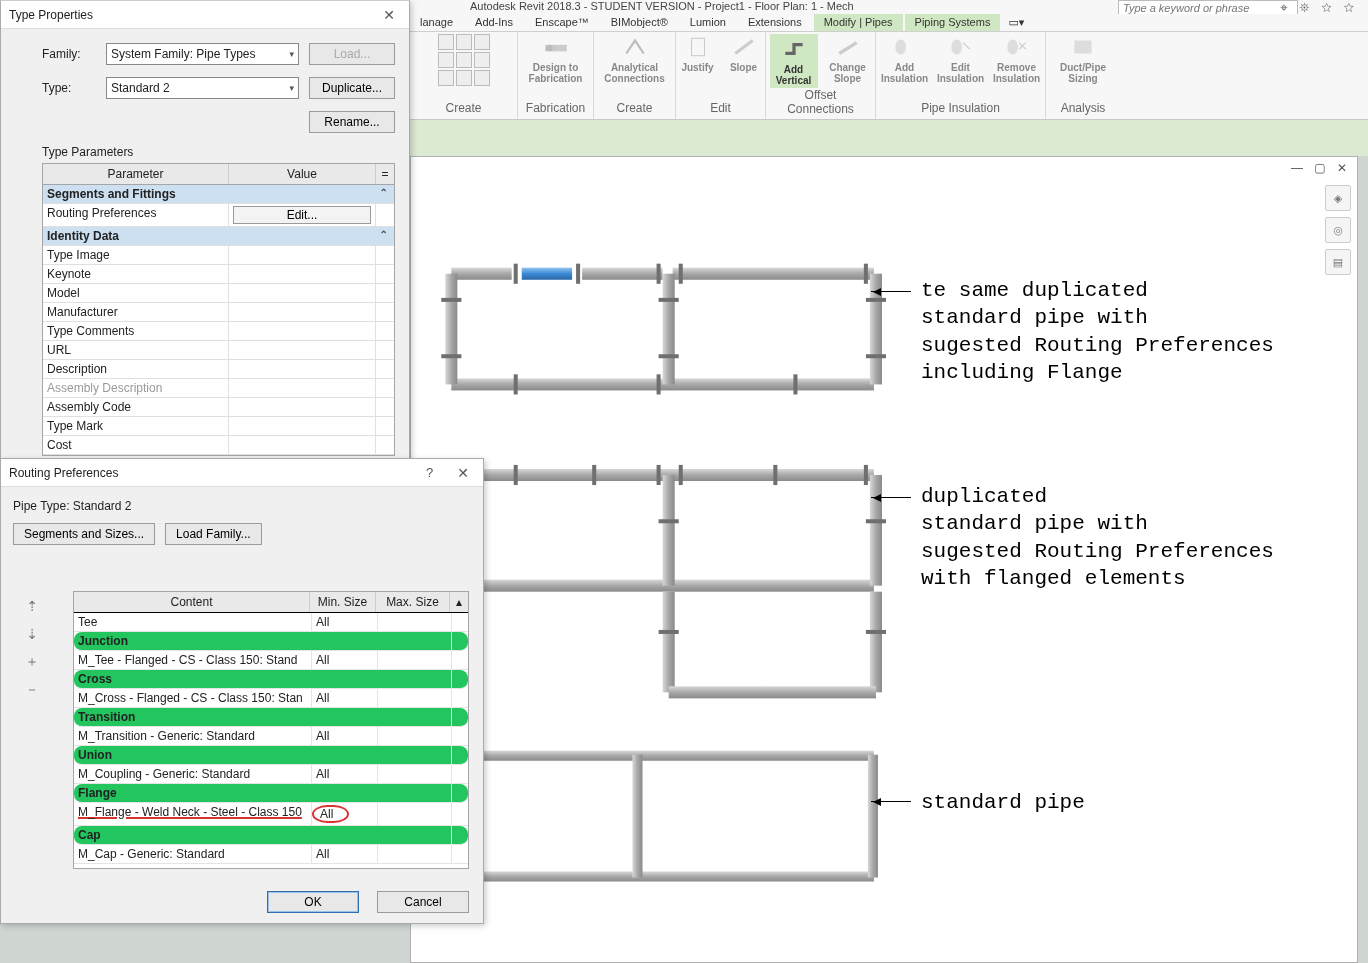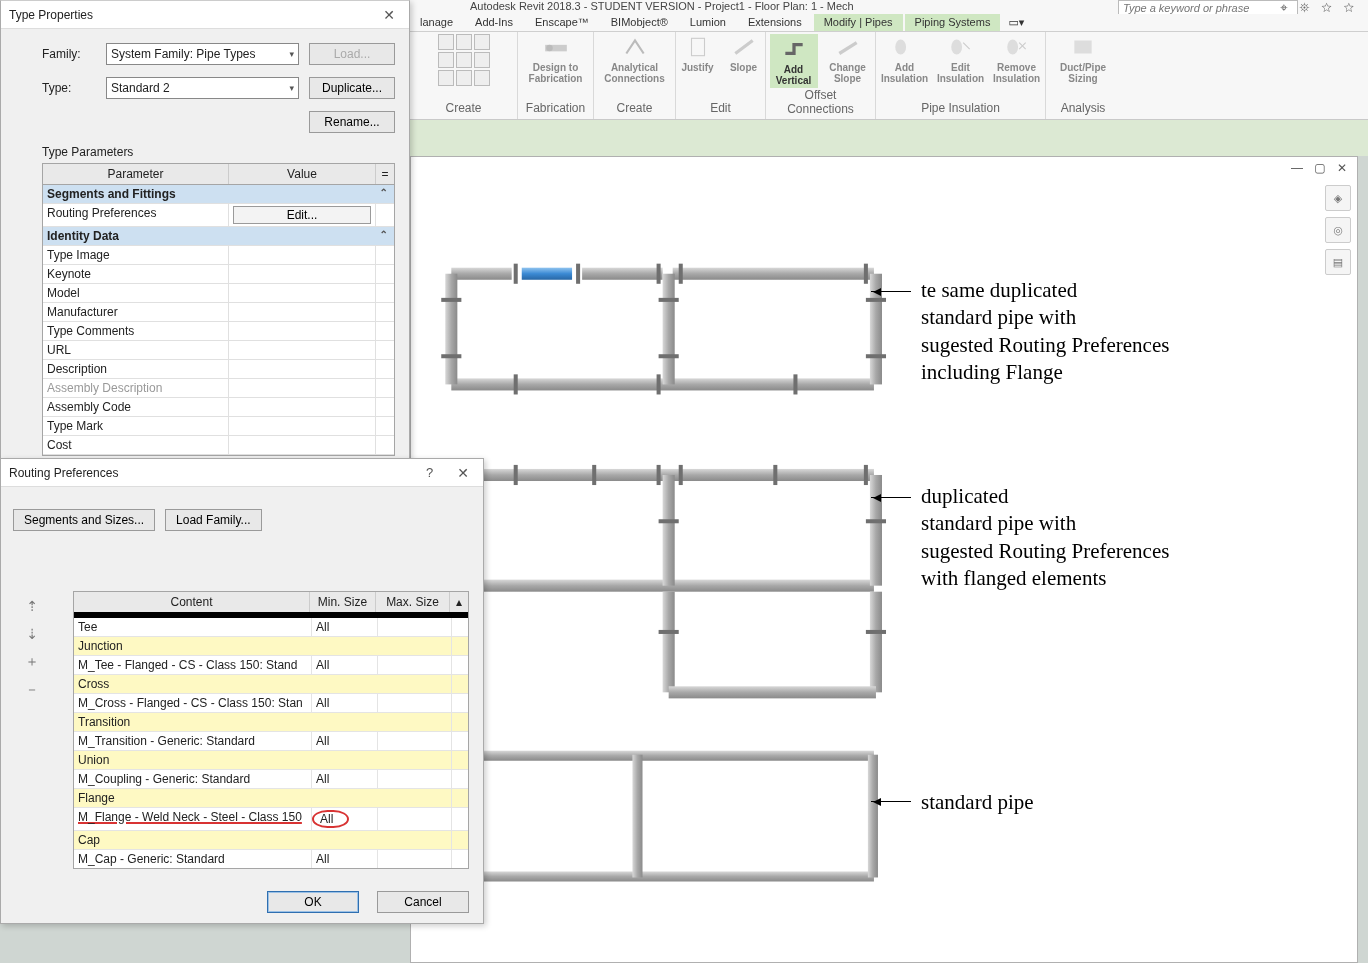--- a/index.html
+++ b/index.html
@@ -33,21 +33,21 @@
   
   .greenbar { position: absolute; top: 120px; left: 410px; right: 0; height: 36px; background: #dce9d3; }
 
   
   .canvas { position: absolute; top: 156px; left: 410px; right: 10px; bottom: 0; background: #fff; border: 1px solid #b0b0b0; }
   .win-controls { position: absolute; top: 4px; right: 6px; font-size: 12px; color: #555; letter-spacing: 4px; }
   .side-widgets { position: absolute; top: 28px; right: 6px; width: 26px; }
   .side-widgets .sw { width: 26px; height: 26px; border: 1px solid #ccc; background: #f5f5f5; margin-bottom: 6px; border-radius: 2px; display:flex; align-items:center; justify-content:center; font-size:11px; color:#777; }
 
   
-  .annot { position: absolute; font-family: Liberation Serif, serif; font-size: 21px; color: #000; line-height: 1.3; }
+  .annot { position: absolute; font-family: Liberation Mono, monospace; font-size: 21px; color: #000; line-height: 1.3; }
   .arrow { position: absolute; width: 40px; height: 1px; background: #000; }
   .arrow::before { content: ""; position: absolute; left: -2px; top: -3px; border: 4px solid transparent; border-right: 8px solid #000; }
 
   
   
 
   
   .dlg1 { position: absolute; top: 0; left: 0; width: 410px; height: 465px; background: #f0f0f0; border: 1px solid #aaa; border-top-color: #ccc; box-shadow: 2px 2px 6px rgba(0,0,0,0.2); }
   .dlg-title { height: 28px; display: flex; align-items: center; justify-content: space-between; padding: 0 8px; background: #fff; border-bottom: 1px solid #ddd; font-size: 12px; }
   .dlg-close { font-size: 14px; color: #555; cursor: pointer; padding: 0 6px; }
@@ -76,28 +76,28 @@
   
   .dlg2 { position: absolute; top: 458px; left: 0; width: 484px; height: 466px; background: #f0f0f0; border: 1px solid #aaa; box-shadow: 2px 2px 6px rgba(0,0,0,0.2); }
   .dlg2 .dlg-title .help { font-size: 13px; color: #555; margin-right: 12px; cursor: pointer; }
   .dlg2 .title-right { display: flex; gap: 6px; align-items: center; }
   .dlg2-body { padding: 12px; height: calc(100% - 28px); position: relative; }
   .dlg2-btns-top { display: flex; gap: 10px; margin: 10px 0 12px 0; align-items: flex-end; }
   .dlg2-btns-top .form-btn { width: auto; padding: 0 10px; }
   .vtools { position: absolute; left: 20px; top: 108px; width: 26px; display: flex; flex-direction: column; gap: 6px; }
   .vtools .vt { width: 22px; height: 22px; display:flex; align-items:center; justify-content:center; font-size: 14px; color: #777; cursor: pointer; }
   .rp-grid { position: absolute; left: 72px; top: 104px; right: 14px; bottom: 54px; border: 1px solid #a5a5a5; background: #fff; overflow: hidden; }
-  .rp-head { display: flex; background: #e9e9e9; border-bottom: 6px solid #000000; font-size: 12px; }
+  .rp-head { display: flex; background: #e9e9e9; border-bottom: 1px solid #000000; font-size: 12px; }
   .rp-head .rph { padding: 3px 6px; text-align: center; border-right: 1px solid #ccc; }
   .rph.content { flex: 1; }
   .rph.min { flex: 0 0 66px; }
   .rph.max { flex: 0 0 74px; }
   .rph.sb { flex: 0 0 16px; border-right: none; }
   .rp-row { display: flex; border-bottom: 1px solid #e4e4e4; font-size: 12px; }
-  .rp-row.section { background: #fef9c3; font-weight: normal; }
+  .rp-row.section { background: #22c55e; font-weight: bold; border-radius: 8px; }
   .rp-cell.content { flex: 1; padding: 2px 4px; border-right: 1px solid #e4e4e4; white-space: nowrap; overflow: hidden; }
   .rp-cell.min { flex: 0 0 66px; padding: 2px 4px; border-right: 1px solid #e4e4e4; }
   .rp-cell.max { flex: 0 0 74px; padding: 2px 4px; border-right: 1px solid #e4e4e4; }
   .rp-cell.sb { flex: 0 0 16px; }
   .circled { display: inline-block; border: 2px solid #d83333; border-radius: 50% / 60%; padding: 0 14px 0 6px; margin-left:-4px; }
   .underline { text-decoration: underline; text-decoration-color: #d83333; text-decoration-thickness: 2px; }
 
   .dlg2-ok-row { position: absolute; bottom: 10px; right: 14px; display: flex; gap: 18px; }
   .dlg2-ok-row .form-btn { width: 92px; }
   .dlg2-ok-row .primary { border: 1px solid #2f6fb0; box-shadow: inset 0 0 0 1px #9bc1e6; }
@@ -478,20 +478,21 @@
 
 <div class="dlg2">
   <div class="dlg-title">
     <span>Routing Preferences</span>
     <span class="title-right">
       <span class="help">?</span>
       <span class="dlg-close">✕</span>
     </span>
   </div>
   <div class="dlg2-body">
+    <div>Pipe Type: Standard 2</div>
     <div class="dlg2-btns-top">
       <button class="form-btn">Segments and Sizes...</button>
       <button class="form-btn">Load Family...</button>
     </div>
 
     <div class="vtools">
       <div class="vt">⇡</div>
       <div class="vt">⇣</div>
       <div class="vt">＋</div>
       <div class="vt">－</div>

